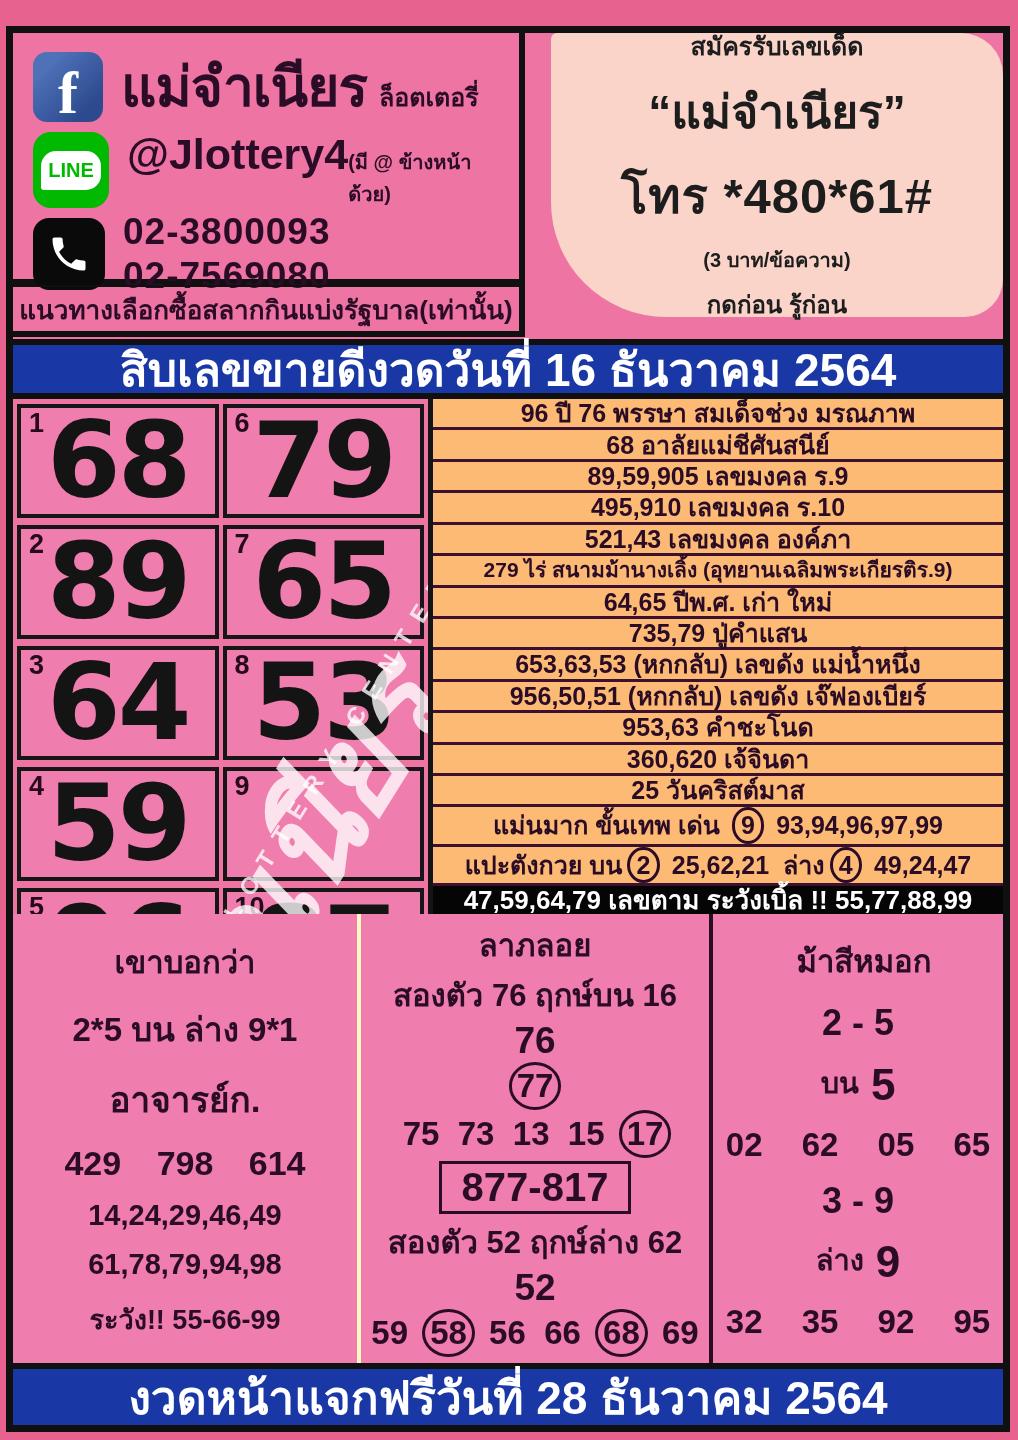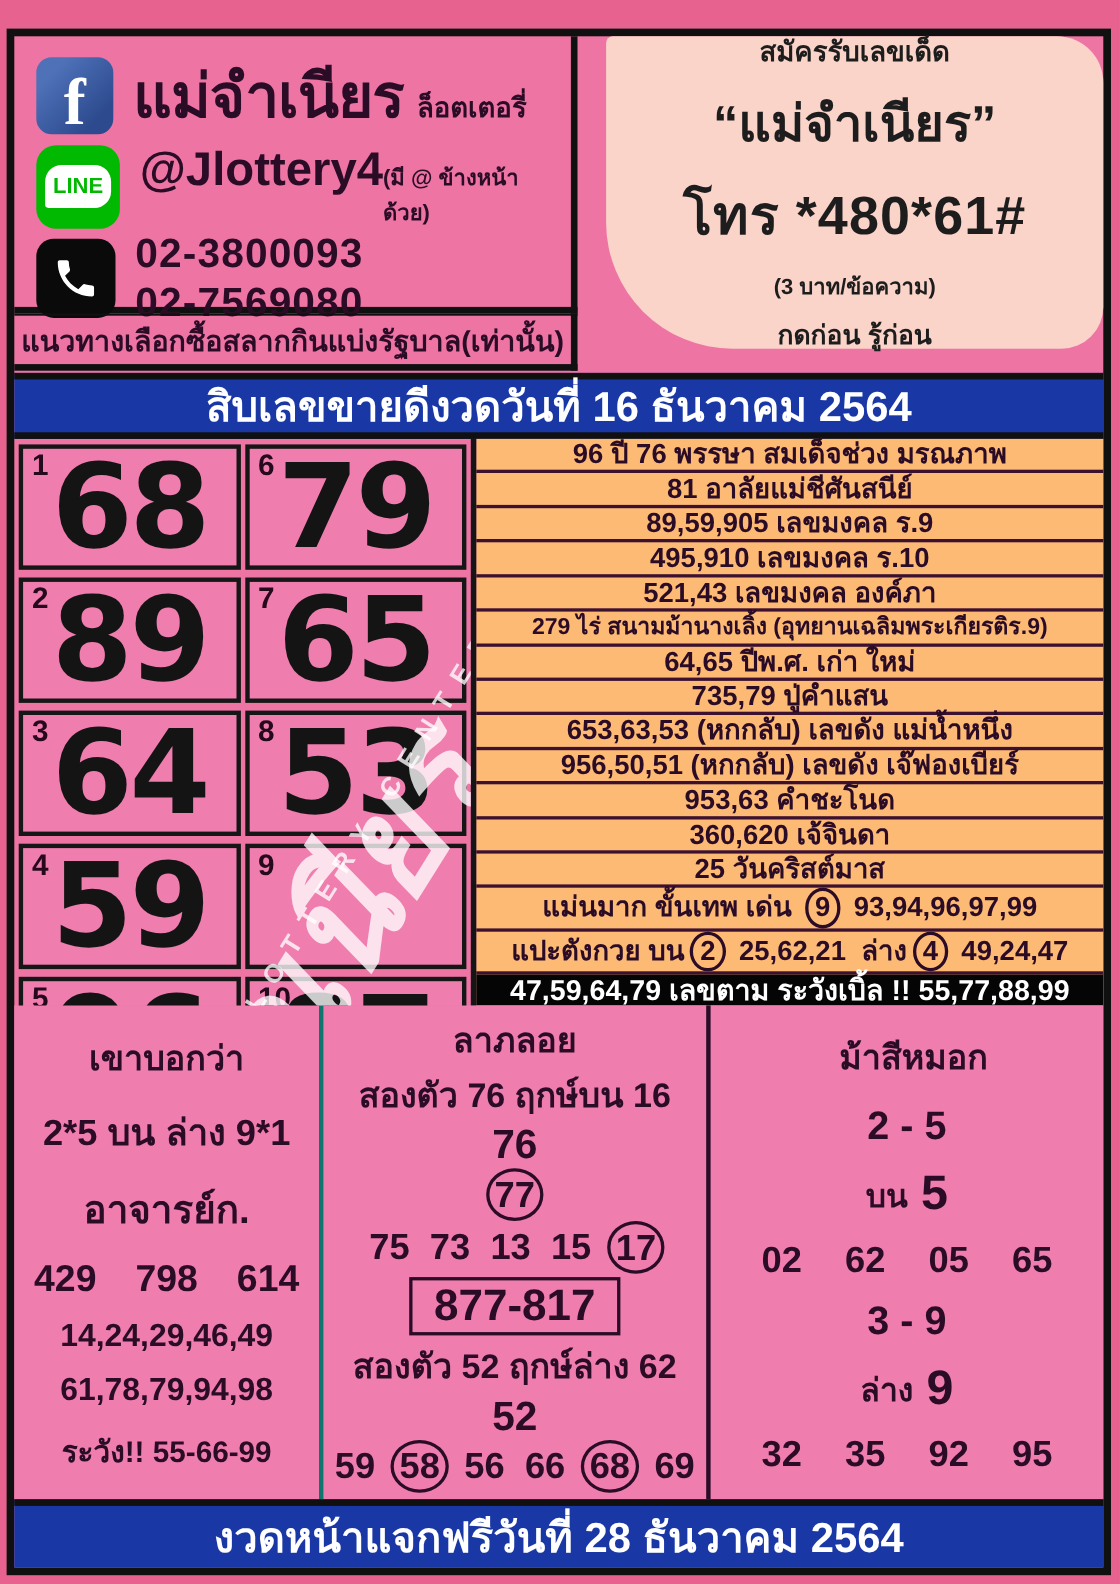--- a/index.html
+++ b/index.html
@@ -50,21 +50,21 @@
   }
   .promo-l1{font-size:25px;font-weight:700;}
   .promo-l2{font-size:46px;font-weight:800;}
   .promo-l3{font-size:49px;font-weight:800;letter-spacing:1px;}
   .promo-l4{font-size:20px;font-weight:700;}
   .promo-l5{font-size:24px;font-weight:700;}
   
   .banner{
     flex:0 0 auto;height:60px;background:#1a38a5;color:#ffffff;
     display:flex;align-items:center;justify-content:center;
-    font-size:38px;font-weight:700;box-sizing:border-box;
+    font-size:46px;font-weight:700;box-sizing:border-box;
     border-top:6px solid #101010;border-bottom:6px solid #101010;
   }
   .banner-bottom{height:62px;border-bottom:none;}
   
   .main{flex:1;display:flex;min-height:0;}
   .grid{
     flex:0 0 420px;box-sizing:border-box;border-right:5px solid #151515;
     padding:5px 4px;display:grid;
     grid-template-columns:1fr 1fr;grid-template-rows:repeat(5,1fr);
     gap:7px 4px;position:relative;overflow:hidden;
@@ -94,30 +94,30 @@
     border:3px solid currentColor;border-radius:50%;
     min-width:1.3em;height:1.45em;margin:0 5px;padding:0 5px;box-sizing:border-box;
   }
   .seg-box{display:inline-block;border:3px solid currentColor;padding:1px 20px;margin:3px 4px;}
   
   .tips{flex:0 0 316px;display:flex;background:#ef7dae;box-sizing:border-box;}
   .tcol{
     display:flex;flex-direction:column;justify-content:space-evenly;align-items:center;
     text-align:center;font-weight:700;padding:6px 4px;box-sizing:border-box;
   }
-  .t-left{width:281px;border-right:4px solid #0f766e;}
+  .t-left{width:348px;border-right:4px solid #fef9c3;}
   .t-mid{width:352px;border-right:4px solid #2b0c26;}
   .t-right{flex:1;}
   .tl-title{font-size:31px;}.tl-2{font-size:33px;}.tl-3{font-size:35px;}
   .tl-4{font-size:34px;word-spacing:26px;}.tl-5{font-size:29px;}.tl-6{font-size:29px;}.tl-7{font-size:27px;}
   .tm-title{font-size:31px;}.tm-2{font-size:31px;}.tm-3{font-size:37px;}
   .tm-4{font-size:33px;}.tm-5{font-size:40px;}.tm-6{font-size:31px;}
   .tm-7{font-size:37px;}.tm-8{font-size:33px;}
   .tr-title{font-size:31px;margin-left:12px;}.tr-pair{font-size:36px;}
-  .tr-mix{display:flex;align-items:flex-end;gap:12px;}
+  .tr-mix{display:flex;align-items:flex-start;gap:12px;}
   .tr-mix .lbl{font-size:29px;}.tr-mix .big{font-size:44px;}
   .tr-nums{font-size:33px;word-spacing:30px;}
 </style>
 </head>
 <body>
 
 <div class="frame">
 
   <div class="header">
     <div class="contact-box">
@@ -205,21 +205,21 @@
         <span class="rank">10</span>
         <span class="val">87</span>
       </div>
       <div class="wm wm-script wm1">แม่จำเนียร</div>
       <div class="wm wm-caps wm2">LOTTERY CENTER</div>
 
     </div>
 
     <div class="rlist">
       <div class="rrow">96 ปี 76 พรรษา สมเด็จช่วง มรณภาพ</div>
-      <div class="rrow">81 อาลัยแม่ชีศันสนีย์</div>
+      <div class="rrow">68 อาลัยแม่ชีศันสนีย์</div>
       <div class="rrow">89,59,905 เลขมงคล ร.9</div>
       <div class="rrow">495,910 เลขมงคล ร.10</div>
       <div class="rrow">521,43 เลขมงคล องค์ภา</div>
       <div class="rrow small">279 ไร่ สนามม้านางเลิ้ง (อุทยานเฉลิมพระเกียรติร.9)</div>
       <div class="rrow">64,65  ปีพ.ศ. เก่า ใหม่</div>
       <div class="rrow">735,79 ปู่คำแสน</div>
       <div class="rrow">653,63,53 (หกกลับ) เลขดัง แม่น้ำหนึ่ง</div>
       <div class="rrow">956,50,51 (หกกลับ) เลขดัง เจ๊ฟองเบียร์</div>
       <div class="rrow">953,63 คำชะโนด</div>
       <div class="rrow">360,620 เจ้จินดา</div>

